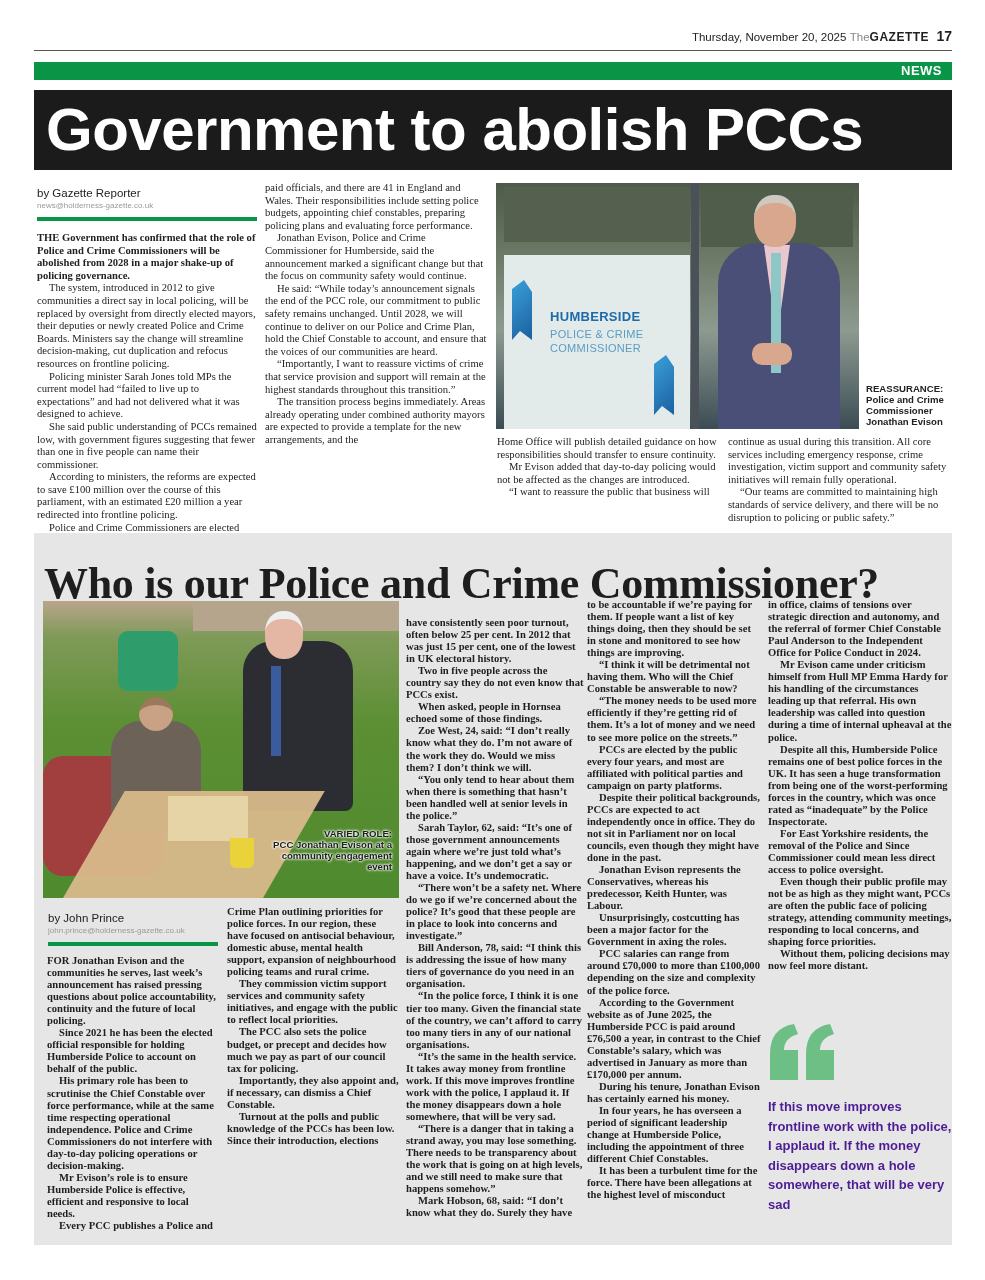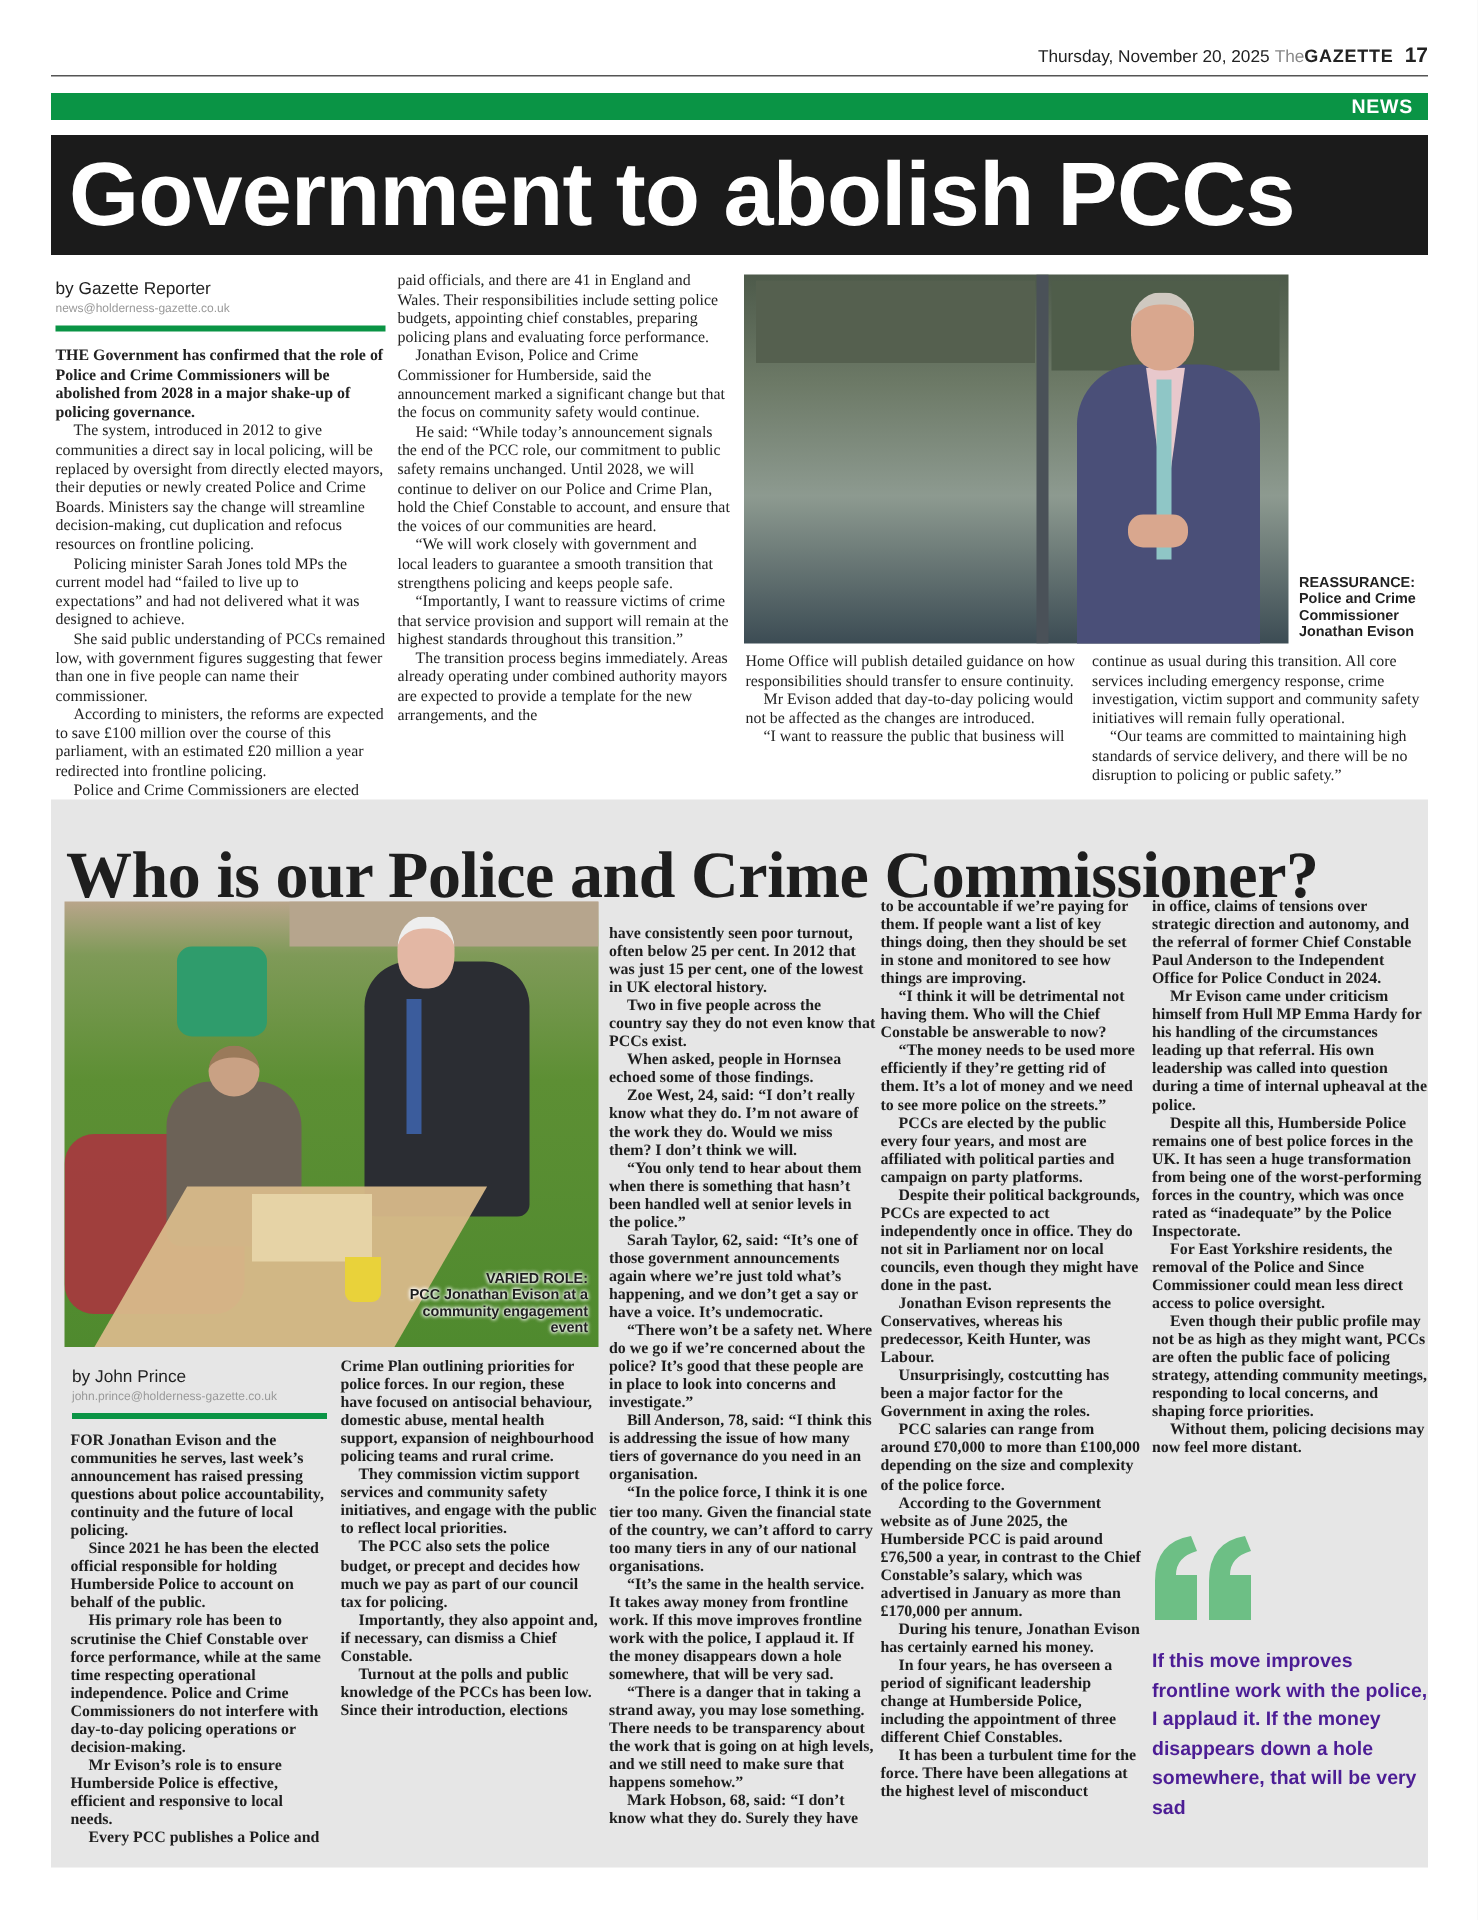--- a/index.html
+++ b/index.html
@@ -76,21 +76,21 @@
   .photo2 .blanket { position: absolute; top: 155px; left: 0; width: 120px; height: 120px; background: #a8363f; border-radius: 20px; opacity: 0.9; }
   .photo2 .boards { position: absolute; top: 190px; left: 50px; width: 200px; height: 110px; background: #d8b98a;
                     transform: skewX(-30deg); opacity: 0.95; }
   .photo2 .box { position: absolute; top: 195px; left: 125px; width: 80px; height: 45px; background: #e6d3a6; }
   .photo2 .bag { position: absolute; top: 30px; left: 75px; width: 60px; height: 60px; background: #2f9c6c; border-radius: 10px; }
   .photo2 .bucket { position: absolute; top: 237px; left: 187px; width: 24px; height: 30px; background: #e9d23a; border-radius: 0 0 6px 6px; }
 
   .caption2 { position: absolute; top: 828px; left: 270px; width: 122px; text-align: right; font-family: "Liberation Sans", sans-serif;
               font-size: 9.6px; line-height: 11px; font-weight: bold; color: #1e1e1e;
               text-shadow: 0 0 3px #fff, 0 0 3px #fff, 0 0 2px #fff; }
-  .caption2 .label { display: block; margin-top: 19px; }
+  .caption2 .label { display: block; }
 
   .fcol { position: absolute; font-size: 10.6px; line-height: 12.05px; color: #1e1e1e; font-weight: bold; }
   .fcol p { text-indent: 12px; }
   .fcol p.cont { text-indent: 0; }
   .fcol p.lead { text-indent: 0; }
 
   .quote-mark { position: absolute; top: 1022px; left: 766px; width: 72px; height: 60px; }
   .pullquote { position: absolute; top: 1097px; left: 768px; width: 184px; font-family: "Liberation Sans", sans-serif; font-weight: bold;
                font-size: 13px; line-height: 19.5px; color: #4c1d95; }
 </style>
@@ -119,38 +119,46 @@
     <p class="para">The system, introduced in 2012 to give communities a direct say in local policing, will be replaced by oversight from directly elected mayors, their deputies or newly created Police and Crime Boards. Ministers say the change will streamline decision-making, cut duplication and refocus resources on frontline policing.</p>
     <p class="para">Policing minister Sarah Jones told MPs the current model had “failed to live up to expectations” and had not delivered what it was designed to achieve.</p>
     <p class="para">She said public understanding of PCCs remained low, with government figures suggesting that fewer than one in five people can name their commissioner.</p>
     <p class="para">According to ministers, the reforms are expected to save £100 million over the course of this parliament, with an estimated £20 million a year redirected into frontline policing.</p>
     <p class="para">Police and Crime Commissioners are elected</p>
   </div>
 <div class="col" style="top:182px; left:265px; width:222px;">
     <p class="cont">paid officials, and there are 41 in England and Wales. Their responsibilities include setting police budgets, appointing chief constables, preparing policing plans and evaluating force performance.</p>
     <p class="para">Jonathan Evison, Police and Crime Commissioner for Humberside, said the announcement marked a significant change but that the focus on community safety would continue.</p>
     <p class="para">He said: “While today’s announcement signals the end of the PCC role, our commitment to public safety remains unchanged. Until 2028, we will continue to deliver on our Police and Crime Plan, hold the Chief Constable to account, and ensure that the voices of our communities are heard.</p>
-    <p class="para">“We will work closely with government and local leaders to guarantee a smooth transition that strengthens policing and keeps people safe.</p>
     <p class="para">“Importantly, I want to reassure victims of crime that service provision and support will remain at the highest standards throughout this transition.”</p>
     <p class="para">The transition process begins immediately. Areas already operating under combined authority mayors are expected to provide a template for the new arrangements, and the</p>
   </div>
 <div class="col" style="top:436px; left:497px; width:225px;">
     <p class="cont">Home Office will publish detailed guidance on how responsibilities should transfer to ensure continuity.</p>
     <p class="para">Mr Evison added that day-to-day policing would not be affected as the changes are introduced.</p>
     <p class="para">“I want to reassure the public that business will</p>
   </div>
 <div class="col" style="top:436px; left:728px; width:224px;">
     <p class="cont">continue as usual during this transition. All core services including emergency response, crime investigation, victim support and community safety initiatives will remain fully operational.</p>
     <p class="para">“Our teams are committed to maintaining high standards of service delivery, and there will be no disruption to policing or public safety.”</p>
   </div>
 
 <div class="photo1">
   <div class="pane-top"></div>
   <div class="pane-top2"></div>
   <div class="frame-v"></div>
+  <div class="sign">
+    <div class="logo1"></div>
+    <div class="txt1">HUMBERSIDE</div>
+    <div class="txt2">
+      <span>POLICE &amp; CRIME</span><br>
+      <span>COMMISSIONER</span>
+    </div>
+    <div class="logo2"></div>
+  </div>
   <div class="man-body"></div>
   <div class="man-shirt"></div>
   <div class="man-tie"></div>
   <div class="man-head"></div>
   <div class="man-hands"></div>
 </div>
 
 <div class="caption1">
   <span class="label">REASSURANCE:</span>
   <span>Police and Crime Commissioner Jonathan Evison</span>

